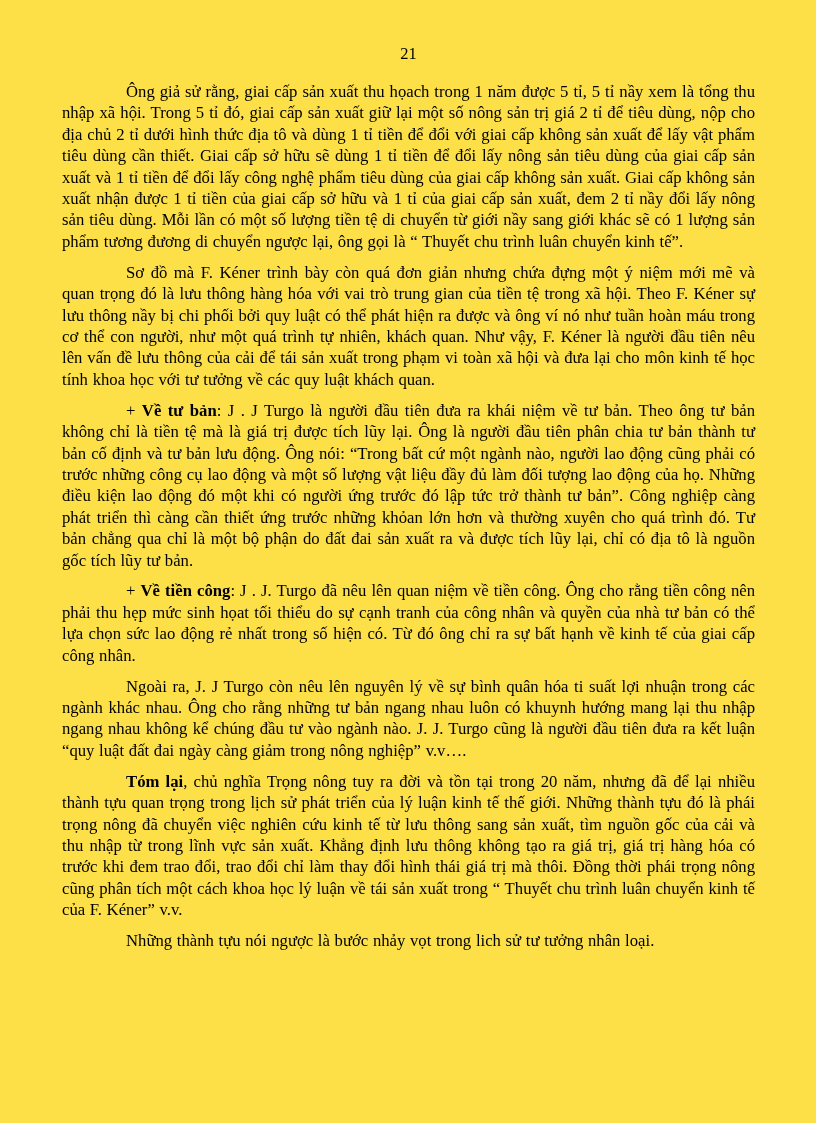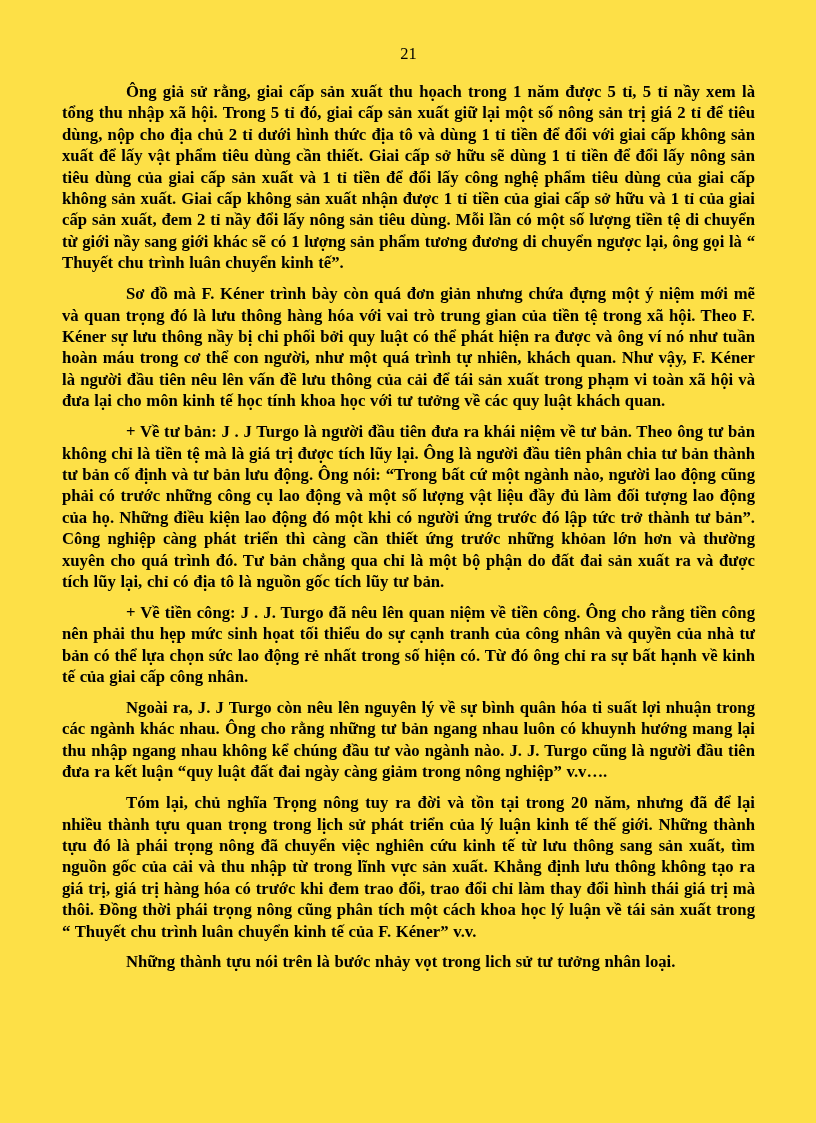--- a/index.html
+++ b/index.html
@@ -32,31 +32,31 @@
   p.para {
     margin: 0 0 9.5px 0;
     font-size: 16.7px;
     line-height: 21.4px;
     text-align: justify;
     text-indent: 64px;
     word-spacing: 0.5px;
   }
   p.para.heading { font-weight: bold; }
   .bold { font-weight: bold; }
-  .regular { font-weight: bold; }
+  .regular { font-weight: normal; }
 </style>
 </head>
 <body>
 
 <div class="page">
   <div class="content">
     <div class="page-number">21</div>
     <div>
         <p class="para body"><span class="regular">Ông giả sử rằng, giai cấp sản xuất thu họach trong 1 năm được 5 tỉ, 5 tỉ nầy xem là tổng thu nhập xã hội. Trong 5 tỉ đó, giai cấp sản xuất giữ lại một số nông sản trị giá 2 tỉ để tiêu dùng, nộp cho địa chủ 2 tỉ dưới hình thức địa tô và dùng 1 tỉ tiền để đổi với giai cấp không sản xuất để lấy vật phẩm tiêu dùng cần thiết. Giai cấp sở hữu sẽ dùng 1 tỉ tiền để đổi lấy nông sản tiêu dùng của giai cấp sản xuất và 1 tỉ tiền để đổi lấy công nghệ phẩm tiêu dùng của giai cấp không sản xuất. Giai cấp không sản xuất nhận được 1 tỉ tiền của giai cấp sở hữu và 1 tỉ của giai cấp sản xuất, đem 2 tỉ nầy đổi lấy nông sản tiêu dùng. Mỗi lần có một số lượng tiền tệ di chuyển từ giới nầy sang giới khác sẽ có 1 lượng sản phẩm tương đương di chuyển ngược lại, ông gọi là “ Thuyết chu trình luân chuyển kinh tế”.</span></p>
         <p class="para body"><span class="regular">Sơ đồ mà F. Kéner trình bày còn quá đơn giản nhưng chứa đựng một ý niệm mới mẽ và quan trọng đó là lưu thông hàng hóa với vai trò trung gian của tiền tệ trong xã hội. Theo F. Kéner sự lưu thông nầy bị chi phối bởi quy luật có thể phát hiện ra được và ông ví nó như tuần hoàn máu trong cơ thể con người, như một quá trình tự nhiên, khách quan. Như vậy, F. Kéner là người đầu tiên nêu lên vấn đề lưu thông của cải để tái sản xuất trong phạm vi toàn xã hội và đưa lại cho môn kinh tế học tính khoa học với tư tưởng về các quy luật khách quan.</span></p>
         <p class="para body"><span class="regular">+ </span><span class="bold">Về tư bản</span><span class="regular">: J . J Turgo là người đầu tiên đưa ra khái niệm về tư bản. Theo ông tư bản không chỉ là tiền tệ mà là giá trị được tích lũy lại. Ông là người đầu tiên phân chia tư bản thành tư bản cố định và tư bản lưu động. Ông nói: “Trong bất cứ một ngành nào, người lao động cũng phải có trước những công cụ lao động và một số lượng vật liệu đầy đủ làm đối tượng lao động của họ. Những điều kiện lao động đó một khi có người ứng trước đó lập tức trở thành tư bản”. Công nghiệp càng phát triển thì càng cần thiết ứng trước những khỏan lớn hơn và thường xuyên cho quá trình đó. Tư bản chẳng qua chỉ là một bộ phận do đất đai sản xuất ra và được tích lũy lại, chỉ có địa tô là nguồn gốc tích lũy tư bản.</span></p>
         <p class="para body"><span class="regular">+ </span><span class="bold">Về tiền công</span><span class="regular">:  J . J. Turgo đã nêu lên quan niệm về tiền công. Ông cho rằng tiền công nên phải thu hẹp mức sinh họat tối thiểu do sự cạnh tranh của công nhân và quyền của nhà tư bản có thể lựa chọn sức lao động rẻ nhất trong số hiện có. Từ đó ông chỉ ra sự bất hạnh về kinh tế của giai cấp công nhân.</span></p>
         <p class="para body"><span class="regular">Ngoài ra, J. J Turgo còn nêu lên nguyên lý về sự bình quân hóa ti suất lợi nhuận trong các ngành khác nhau. Ông cho rằng những tư bản ngang nhau luôn có khuynh hướng mang lại thu nhập ngang nhau không kể chúng đầu tư vào ngành nào. J. J. Turgo cũng là người đầu tiên đưa ra kết luận “quy luật đất đai ngày càng giảm trong nông nghiệp” v.v….</span></p>
         <p class="para body"><span class="bold">Tóm lại</span><span class="regular">, chủ nghĩa Trọng nông tuy ra đời và tồn tại trong 20 năm, nhưng đã để lại nhiều thành tựu quan trọng trong lịch sử phát triển của lý luận kinh tế thế giới. Những thành tựu đó là phái trọng nông đã chuyển việc nghiên cứu kinh tế từ lưu thông sang sản xuất, tìm nguồn gốc của cải và thu nhập từ trong lĩnh vực sản xuất. Khẳng định lưu thông không tạo ra giá trị, giá trị hàng hóa có trước khi đem trao đổi, trao đổi chỉ làm thay đổi hình thái giá trị mà thôi. Đồng thời phái trọng nông cũng phân tích một cách khoa học lý luận về tái sản xuất trong “ Thuyết chu trình luân chuyển kinh tế của F. Kéner” v.v.</span></p>
-        <p class="para body"><span class="regular">Những thành tựu nói trên là bước nhảy vọt trong lich sử tư tưởng nhân loại.</span></p>
+        <p class="para body"><span class="regular">Những thành tựu nói ngược là bước nhảy vọt trong lich sử tư tưởng nhân loại.</span></p>
       </div>
   </div>
 </div>
 
 </body></html>

